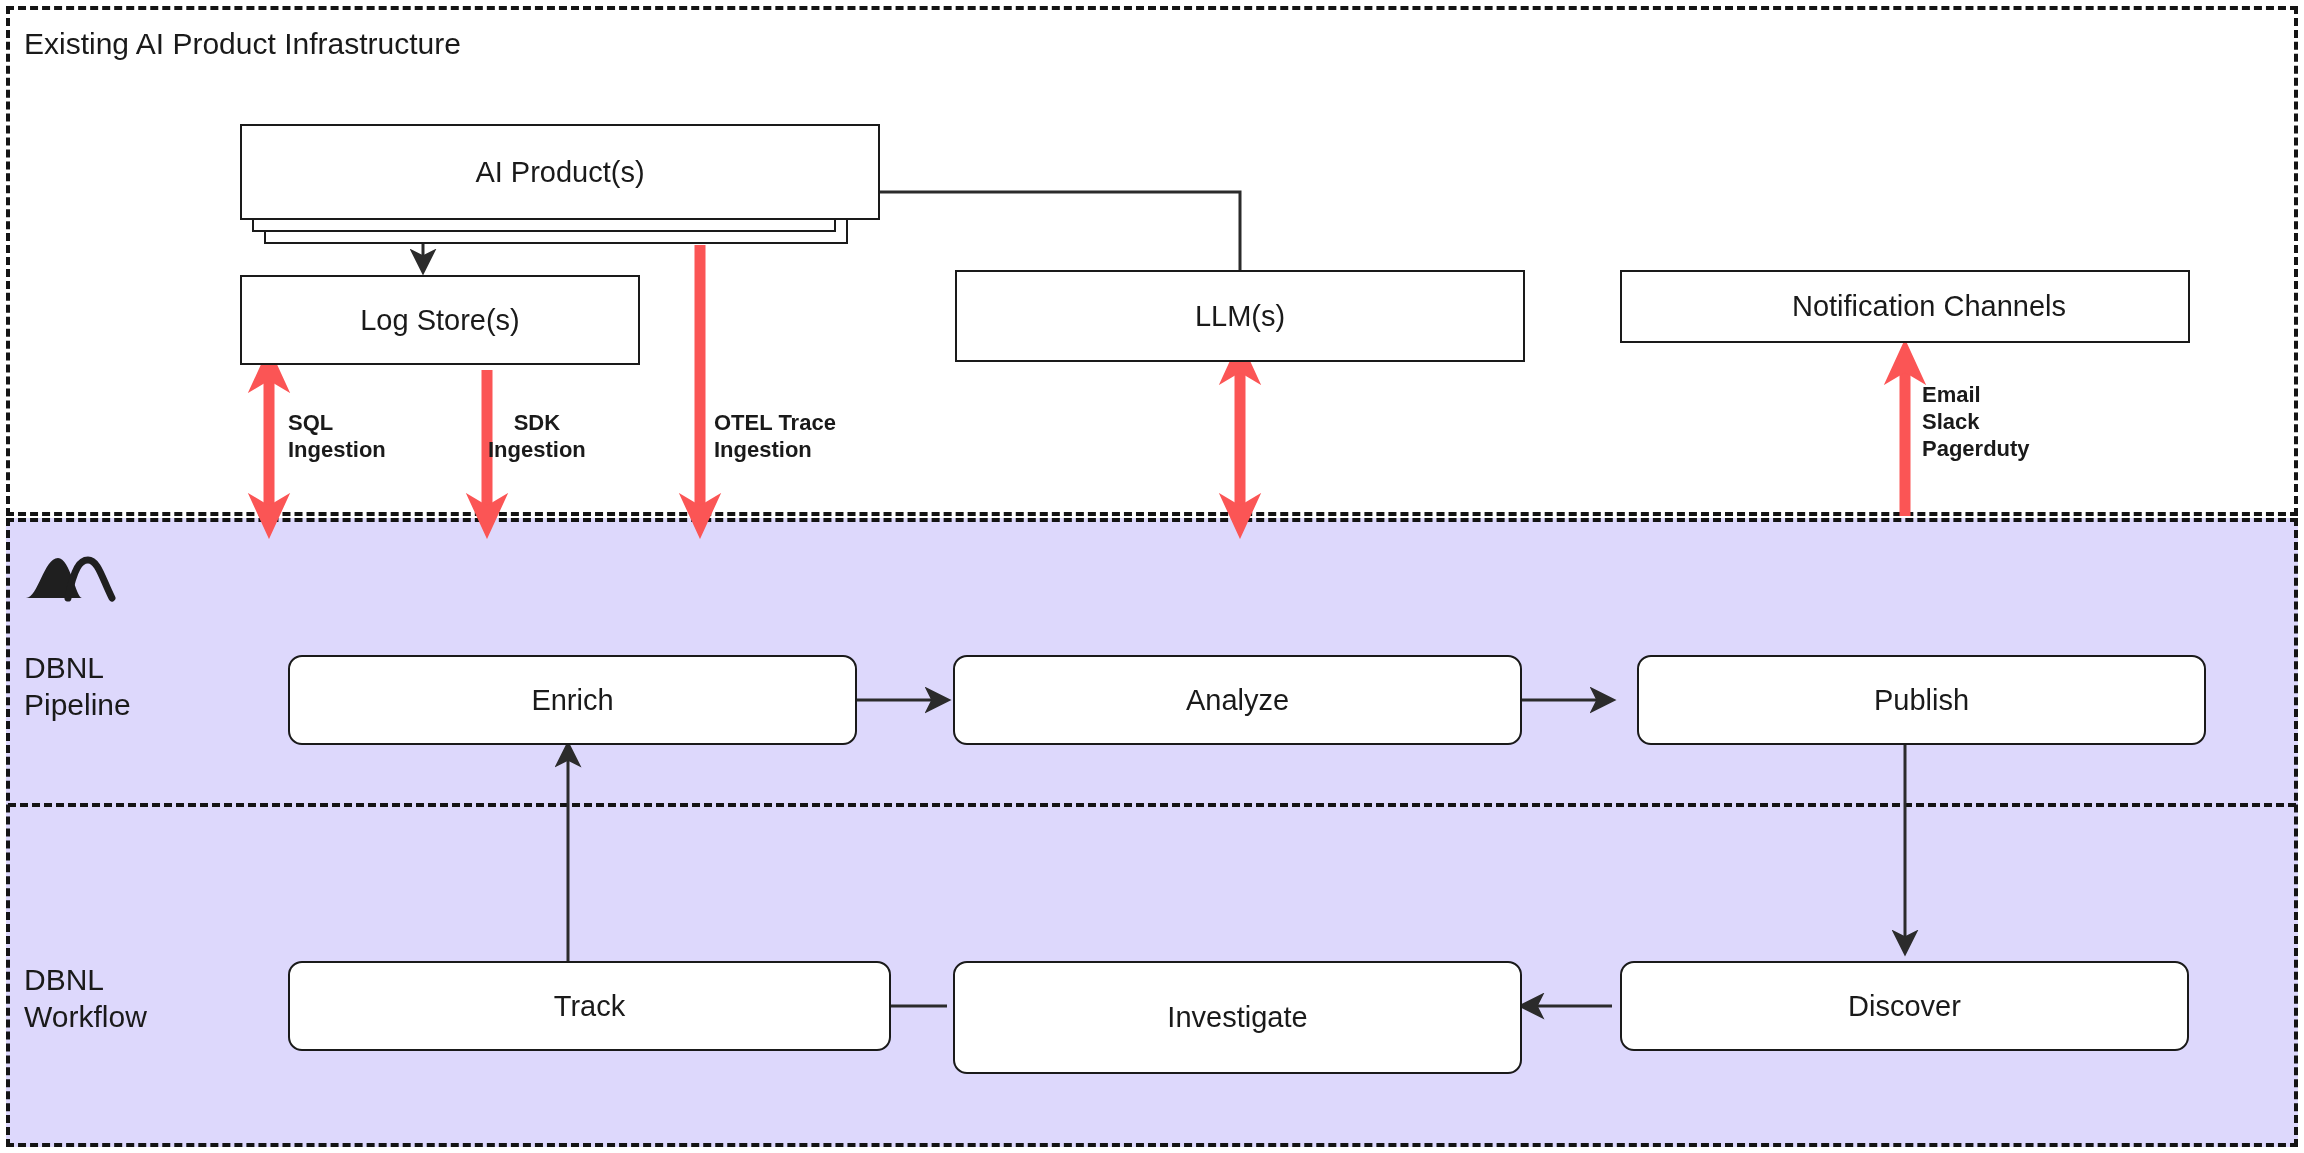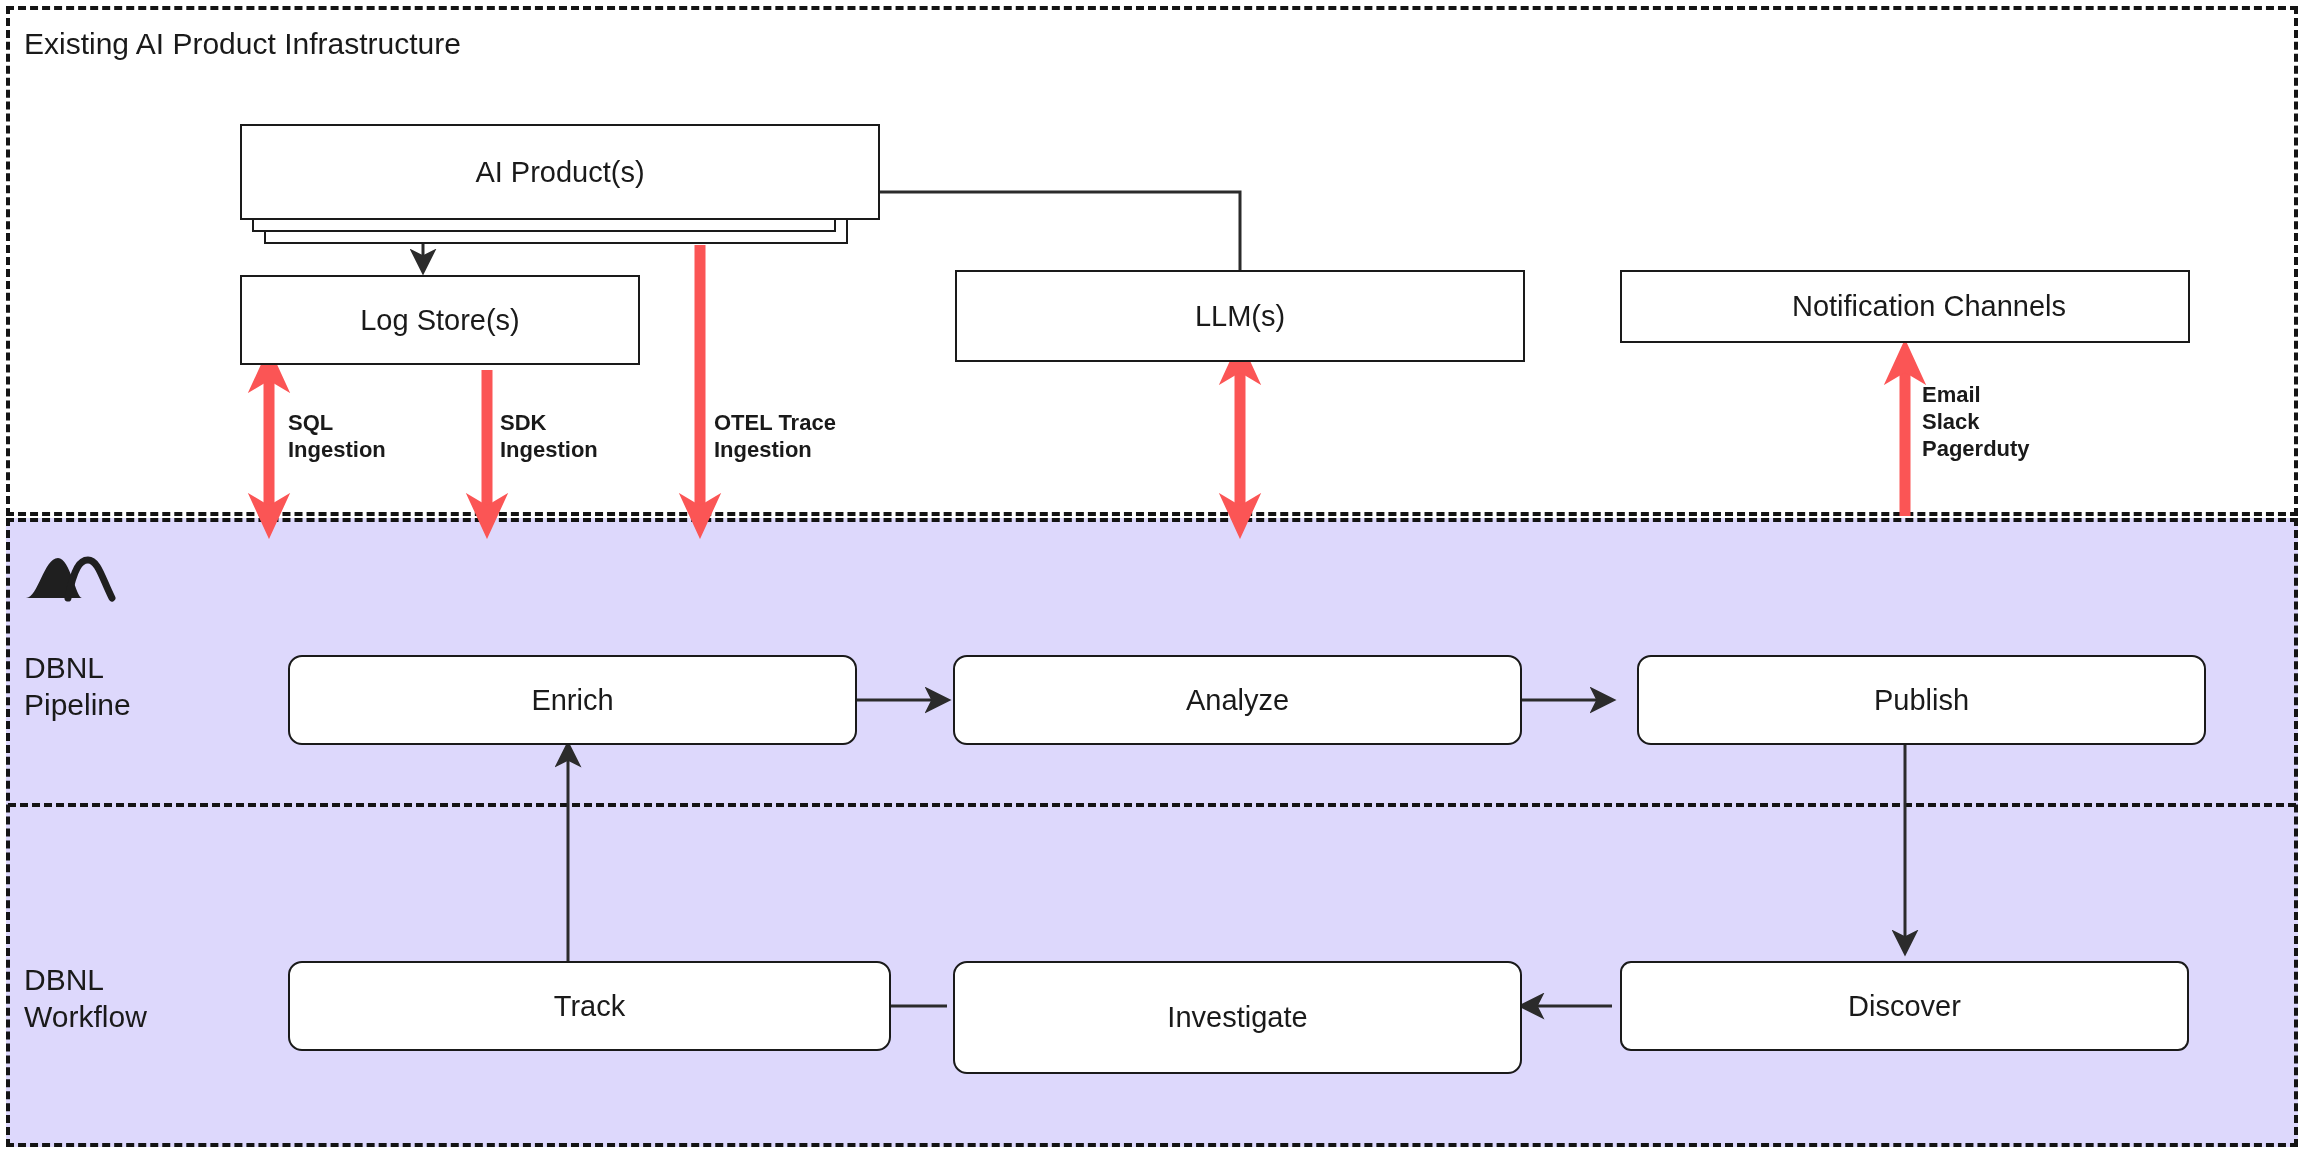--- a/index.html
+++ b/index.html
@@ -182,21 +182,21 @@
 
   <div class="node" style="left:1620px; top:270px; width:570px; height:73px;padding-left:48px;">
     <span>Notification Channels</span>
   </div>
 
   <div class="edge-label" style="left:288px; top:410px;">
     <div>SQL</div>
     <div>Ingestion</div>
   </div>
 
-  <div class="edge-label" style="left:500px; top:410px;">
+  <div class="edge-label" style="left:488px; top:410px;text-align:center;">
     <div>SDK</div>
     <div>Ingestion</div>
   </div>
 
   <div class="edge-label" style="left:714px; top:410px;">
     <div>OTEL Trace</div>
     <div>Ingestion</div>
   </div>
 
   <div class="edge-label" style="left:1922px; top:382px;">
@@ -218,17 +218,17 @@
   </div>
 
   <div class="node rounded" style="left:288px; top:961px; width:603px; height:90px;">
     <span>Track</span>
   </div>
 
   <div class="node rounded" style="left:953px; top:961px; width:569px; height:113px;">
     <span>Investigate</span>
   </div>
 
-  <div class="node rounded" style="left:1620px; top:961px; width:569px; height:90px;border-radius:11px;">
+  <div class="node rounded" style="left:1620px; top:961px; width:569px; height:90px;">
     <span>Discover</span>
   </div>
 
 </div>
 
 </body></html>

